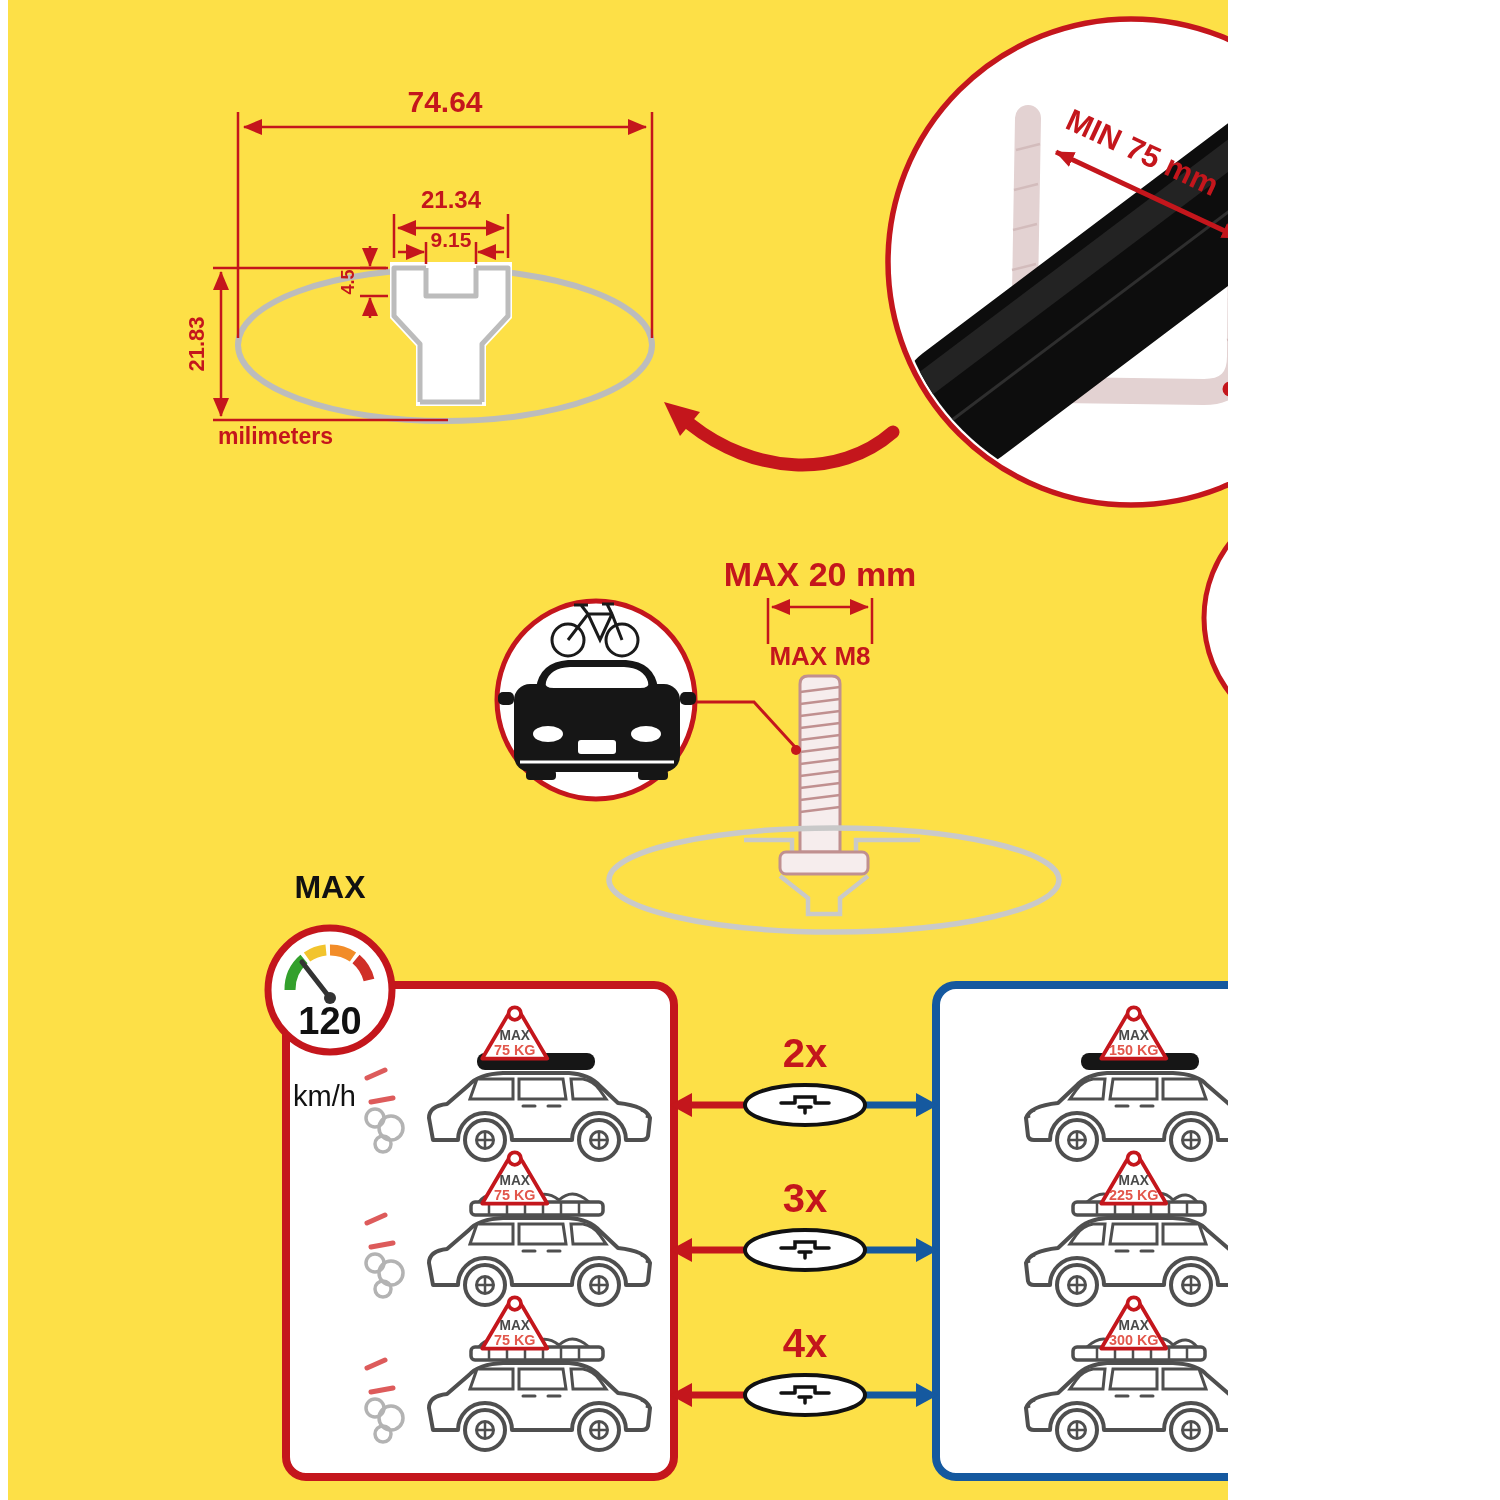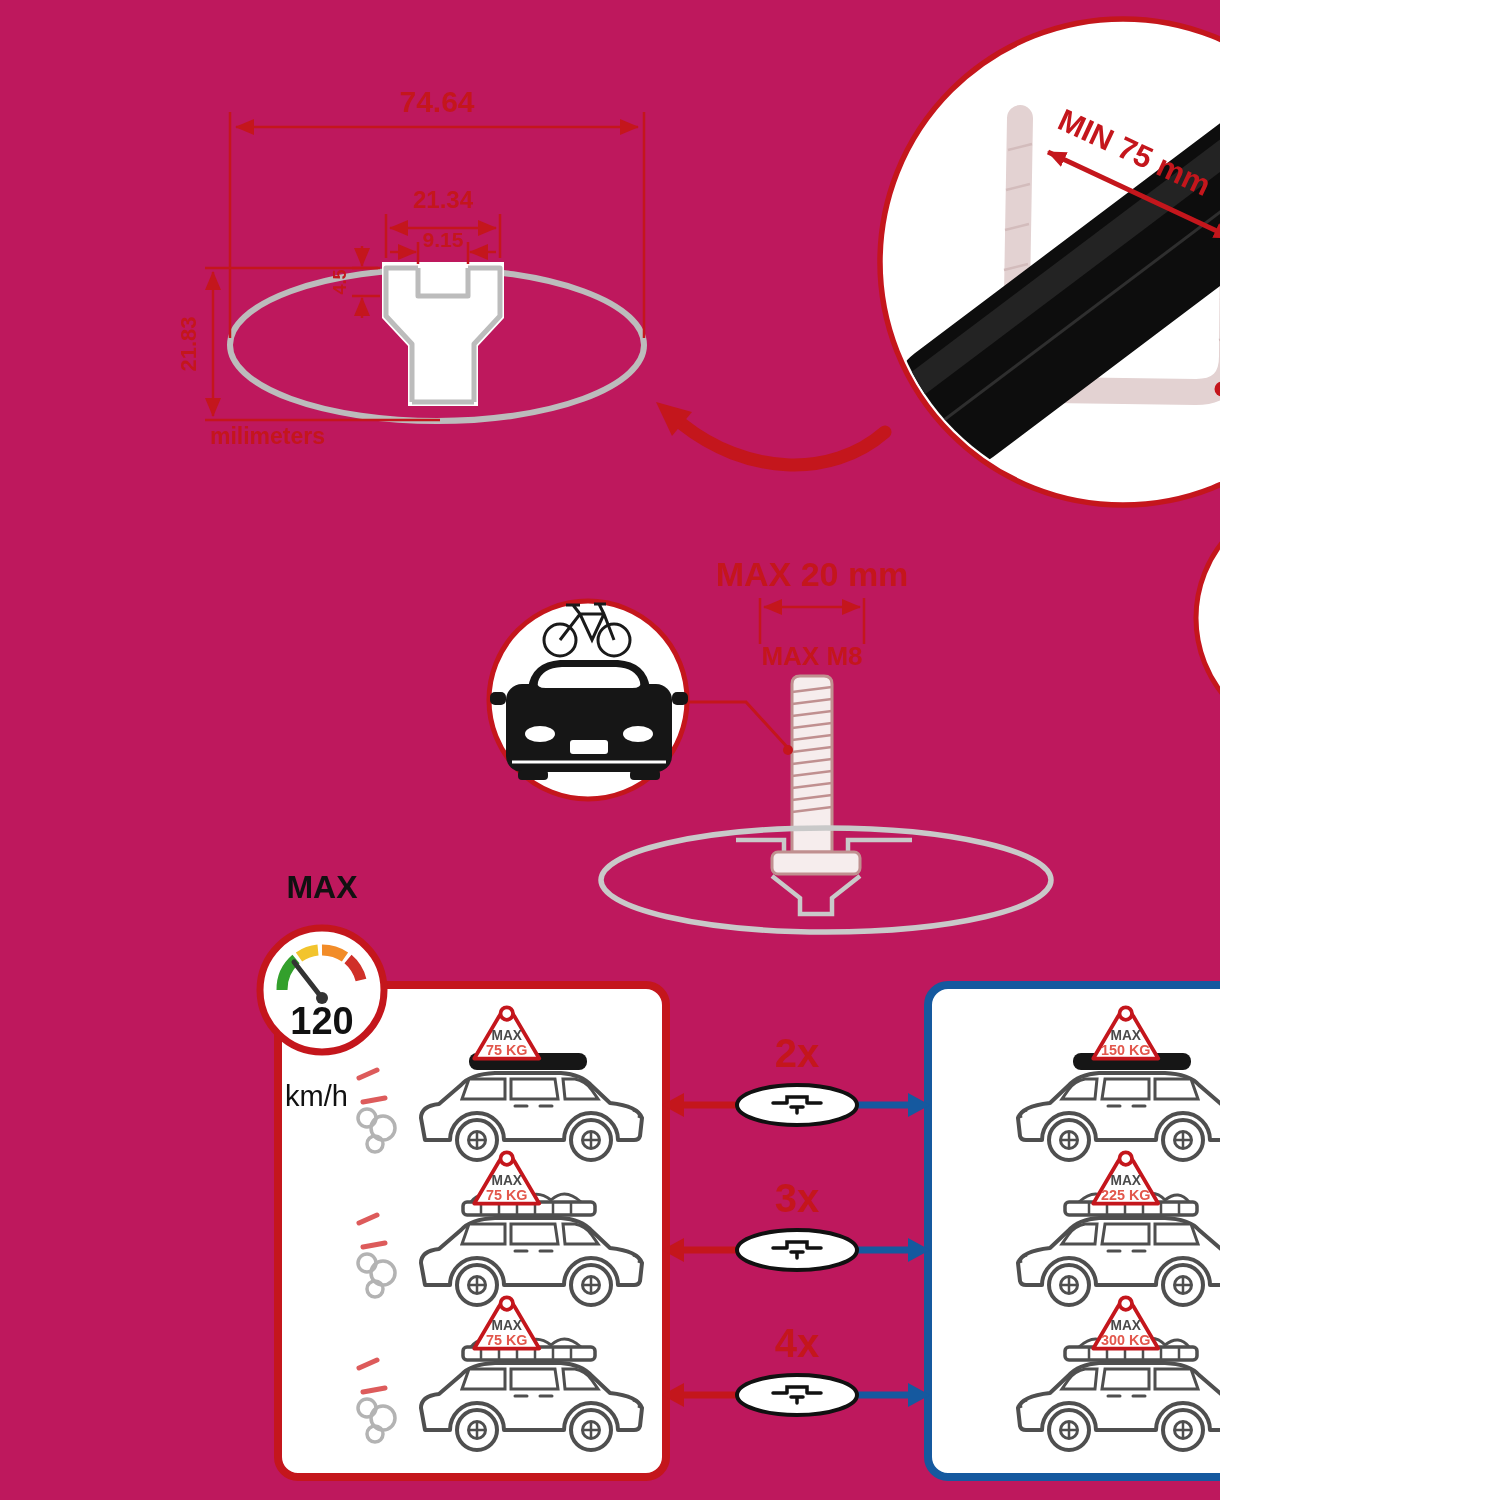--- a/index.html
+++ b/index.html
@@ -1,17 +1,17 @@
 <!DOCTYPE html>
 <html><head>
 <meta charset="utf-8">
 <style>
   html,body{margin:0;padding:0;background:#ffffff;}
-  .stage{position:relative;width:1220px;height:1500px;background:#be185d;overflow:hidden;
-         font-family:"Liberation Sans", sans-serif;}
+  .stage{position:relative;width:1220px;height:1500px;background:#fde047;overflow:hidden;
+         font-family:"Liberation Sans", sans-serif;margin-left:8px;}
   svg text{font-family:"Liberation Sans", sans-serif;}
   .dim{fill:#c4161c;font-weight:700;}
   .blk{fill:#111111;font-weight:700;}
   .tag-t{fill:#4a4a4a;font-weight:700;}
   .tag-v{fill:#e2574c;font-weight:700;}
   .mult{fill:#c4161c;font-weight:700;}
 </style>
 </head>
 <body>
 

